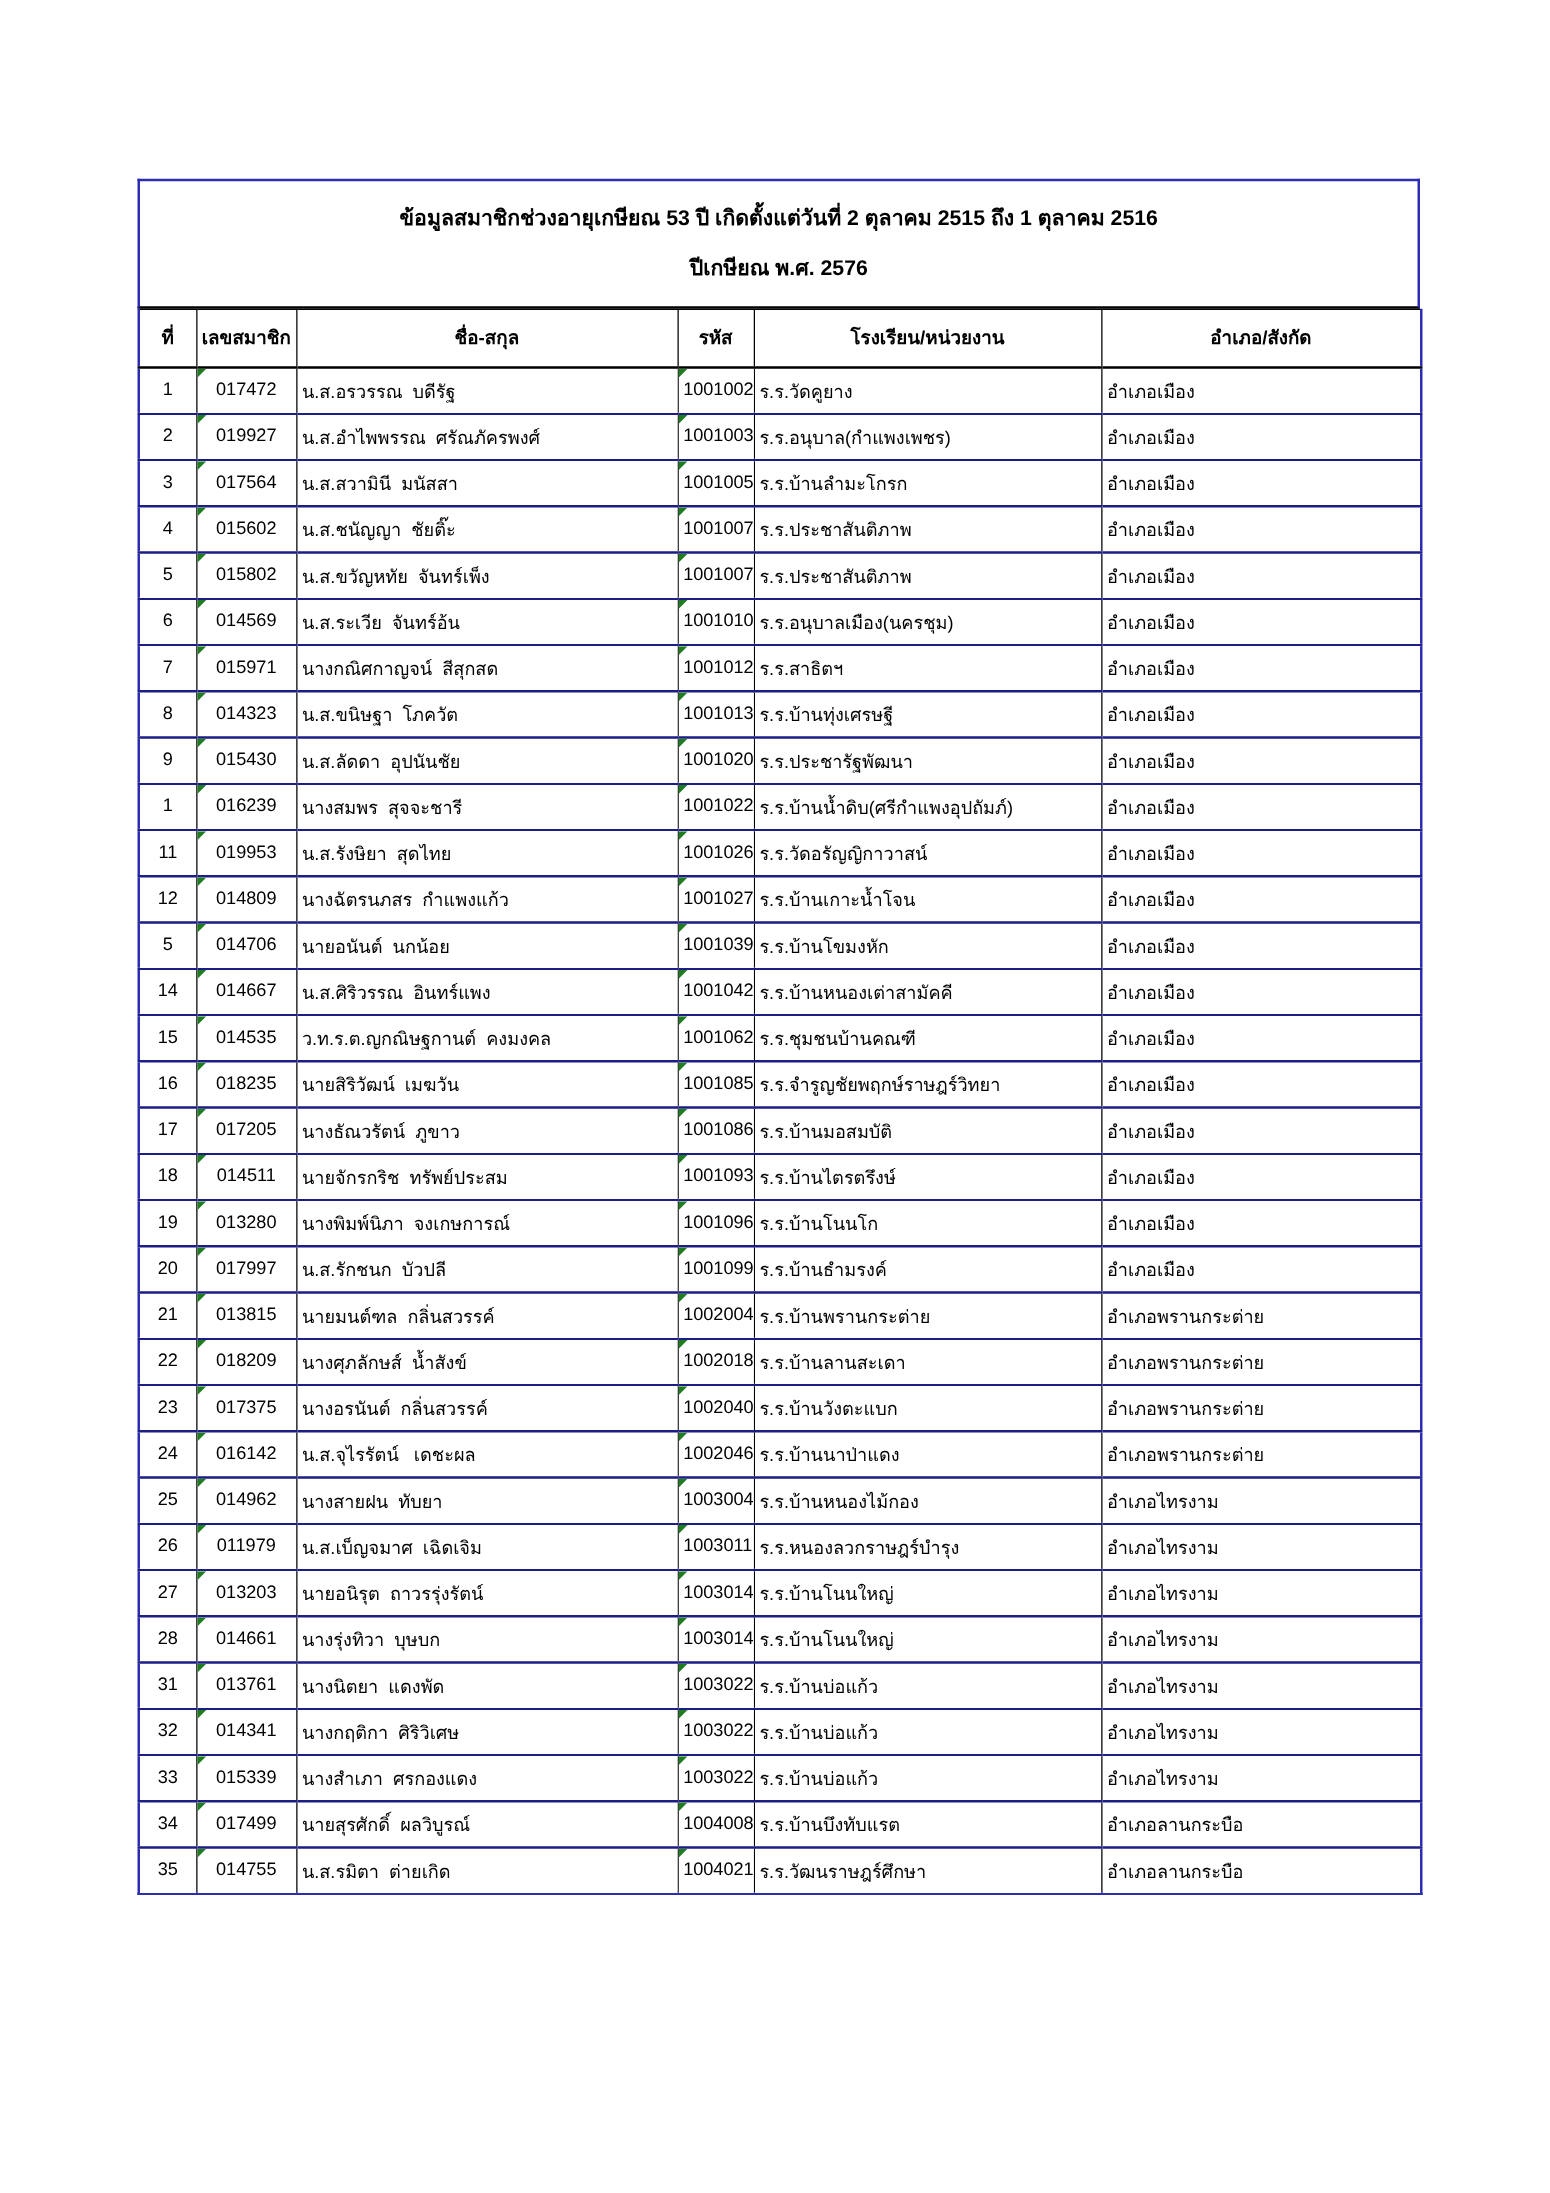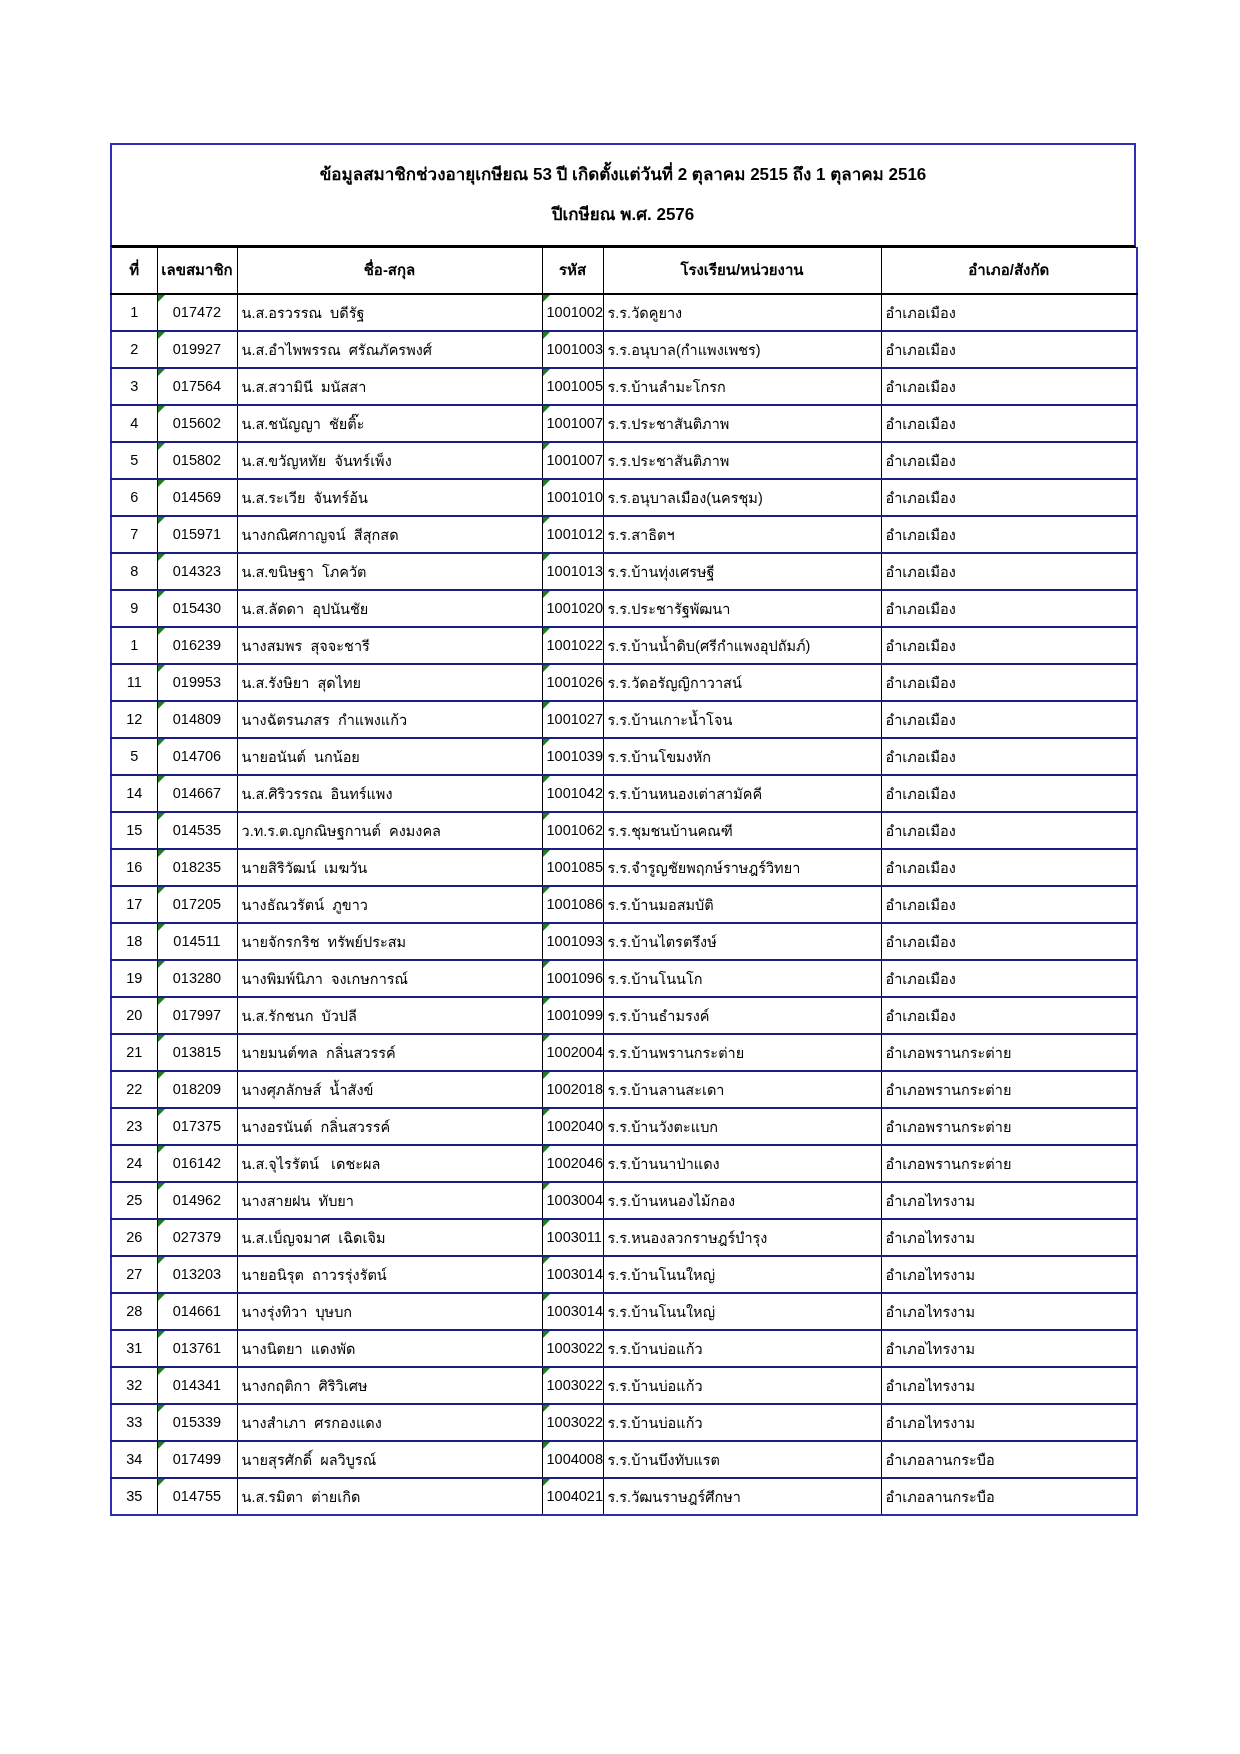--- a/index.html
+++ b/index.html
@@ -309,21 +309,21 @@
           <tr>
             <td class="c-no">25</td>
             <td class="c-id flag">014962</td>
             <td class="c-name">นางสายฝน  ทับยา</td>
             <td class="c-code flag">1003004</td>
             <td class="c-school">ร.ร.บ้านหนองไม้กอง</td>
             <td class="c-district">อำเภอไทรงาม</td>
           </tr>
           <tr>
             <td class="c-no">26</td>
-            <td class="c-id flag">027379</td>
+            <td class="c-id flag">011979</td>
             <td class="c-name">น.ส.เบ็ญจมาศ  เฉิดเจิม</td>
             <td class="c-code flag">1003011</td>
             <td class="c-school">ร.ร.หนองลวกราษฎร์บำรุง</td>
             <td class="c-district">อำเภอไทรงาม</td>
           </tr>
           <tr>
             <td class="c-no">27</td>
             <td class="c-id flag">013203</td>
             <td class="c-name">นายอนิรุต  ถาวรรุ่งรัตน์</td>
             <td class="c-code flag">1003014</td>

